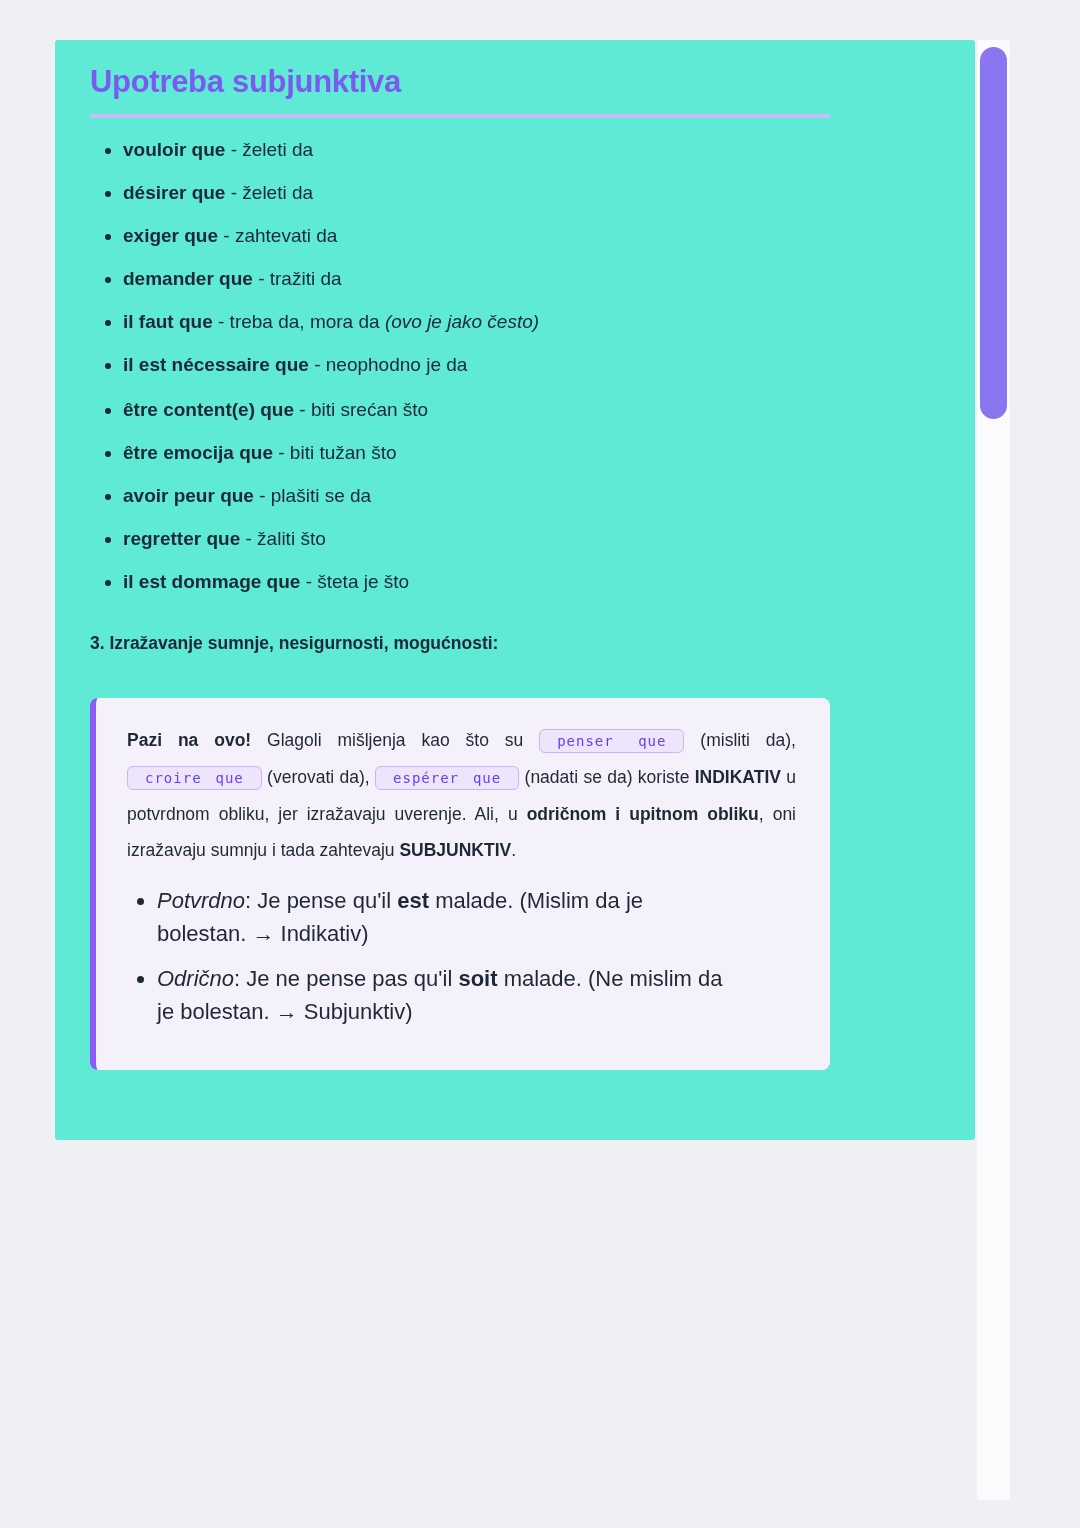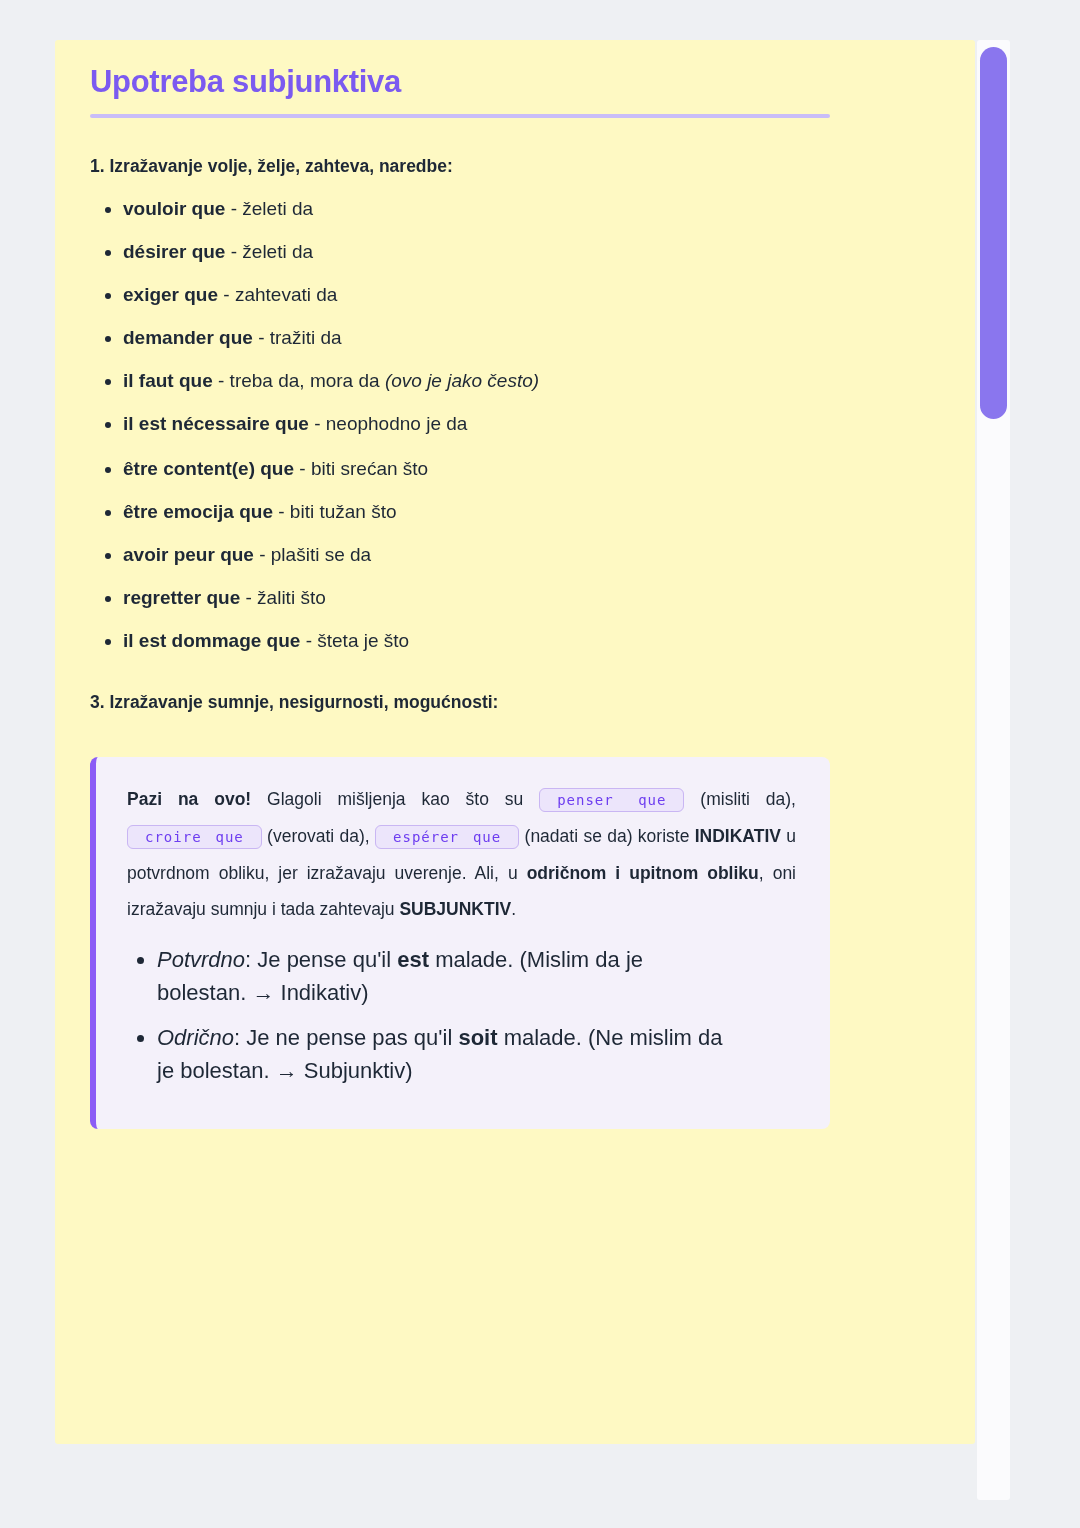--- a/index.html
+++ b/index.html
@@ -11,22 +11,22 @@
     font-family: "Liberation Sans", sans-serif;
     color: #1e2836;
     position: relative;
     overflow: hidden;
   }
   .card {
     position: absolute;
     left: 55px;
     top: 40px;
     width: 920px;
-    height: 1404px;
-    background: #fef9c3;
+    height: 1100px;
+    background: #5eead4;
     border-radius: 3px;
   }
   .content {
     padding: 24px 145px 0 35px; 
   }
   .page-title {
     margin: 0;
     font-size: 31px;
     font-weight: 700;
     color: #7b5af0;
@@ -125,21 +125,20 @@
 </head>
 <body>
 
 <div class="card">
   <div class="content">
 
     <h1 class="page-title">Upotreba subjunktiva</h1>
     <div class="title-underline"></div>
 
 
-    <h2 class="sec-heading">1. Izražavanje volje, želje, zahteva, naredbe:</h2>
     <ul class="terms">
       <li><strong>vouloir que</strong><span> - želeti da</span></li>
       <li><strong>désirer que</strong><span> - želeti da</span></li>
       <li><strong>exiger que</strong><span> - zahtevati da</span></li>
       <li><strong>demander que</strong><span> - tražiti da</span></li>
       <li><strong>il faut que</strong><span> - treba da, mora da </span><em class="note">(ovo je jako često)</em></li>
       <li><strong>il est nécessaire que</strong><span> - neophodno je da</span></li>
     </ul>
 
     <ul class="terms">

